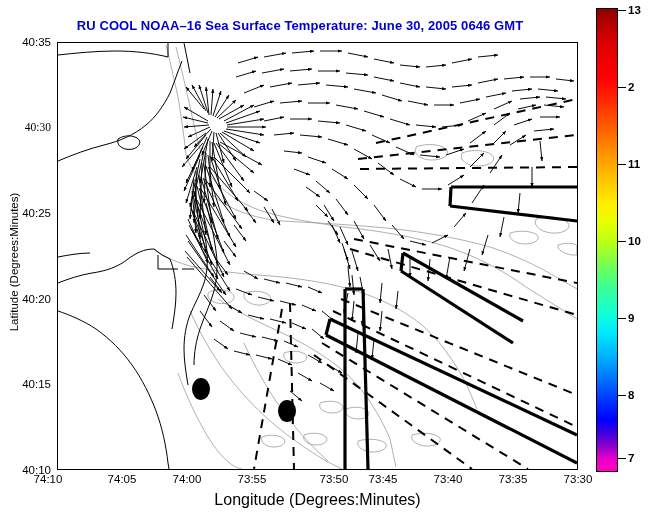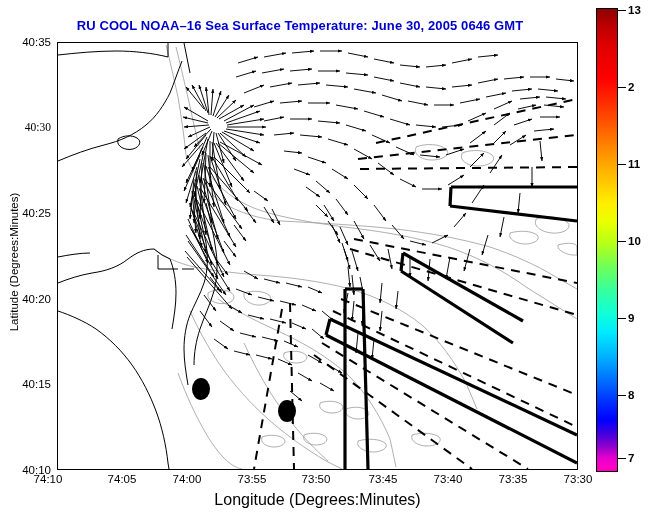--- a/index.html
+++ b/index.html
@@ -455,21 +455,21 @@
     </svg>
 
 
   </div>
 
   <div id="xticks">
     <span class="xtick" style="left:48px;">74:10</span>
     <span class="xtick" style="left:122px;">74:05</span>
     <span class="xtick" style="left:187px;">74:00</span>
     <span class="xtick" style="left:252px;">73:55</span>
-    <span class="xtick" style="left:316px;">73:50</span>
+    <span class="xtick" style="left:334px;">73:50</span>
     <span class="xtick" style="left:383px;">73:45</span>
     <span class="xtick" style="left:448px;">73:40</span>
     <span class="xtick" style="left:513px;">73:35</span>
     <span class="xtick" style="left:578px;">73:30</span>
   </div>
 
   <div id="yticks">
     <span class="ytick" style="top:42px;">40:35</span>
     <span class="ytick" style="top:127px;font-family:Liberation Serif, serif;">40:30</span>
     <span class="ytick" style="top:213px;">40:25</span>

